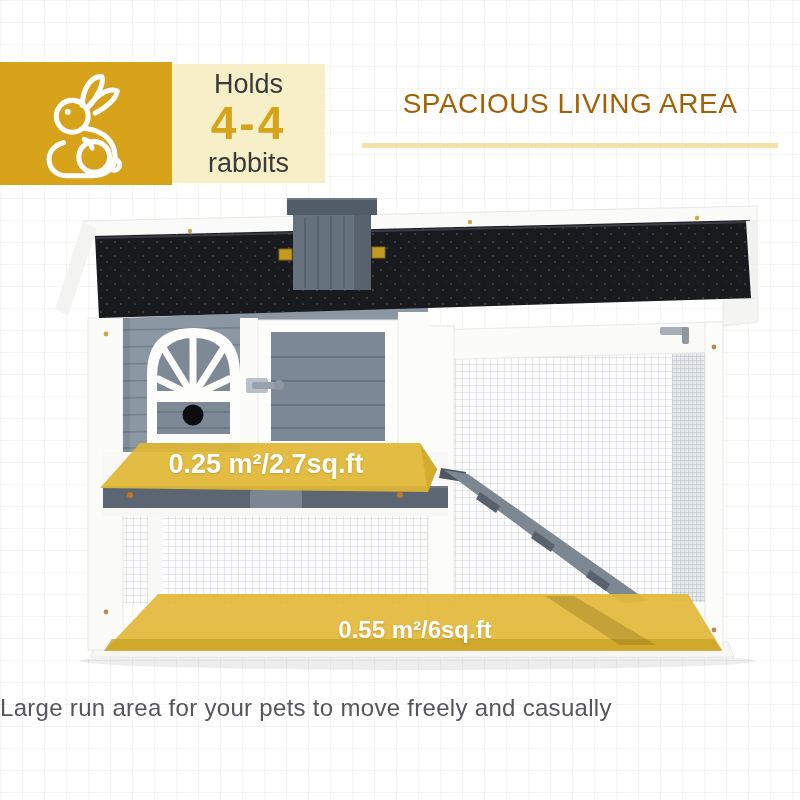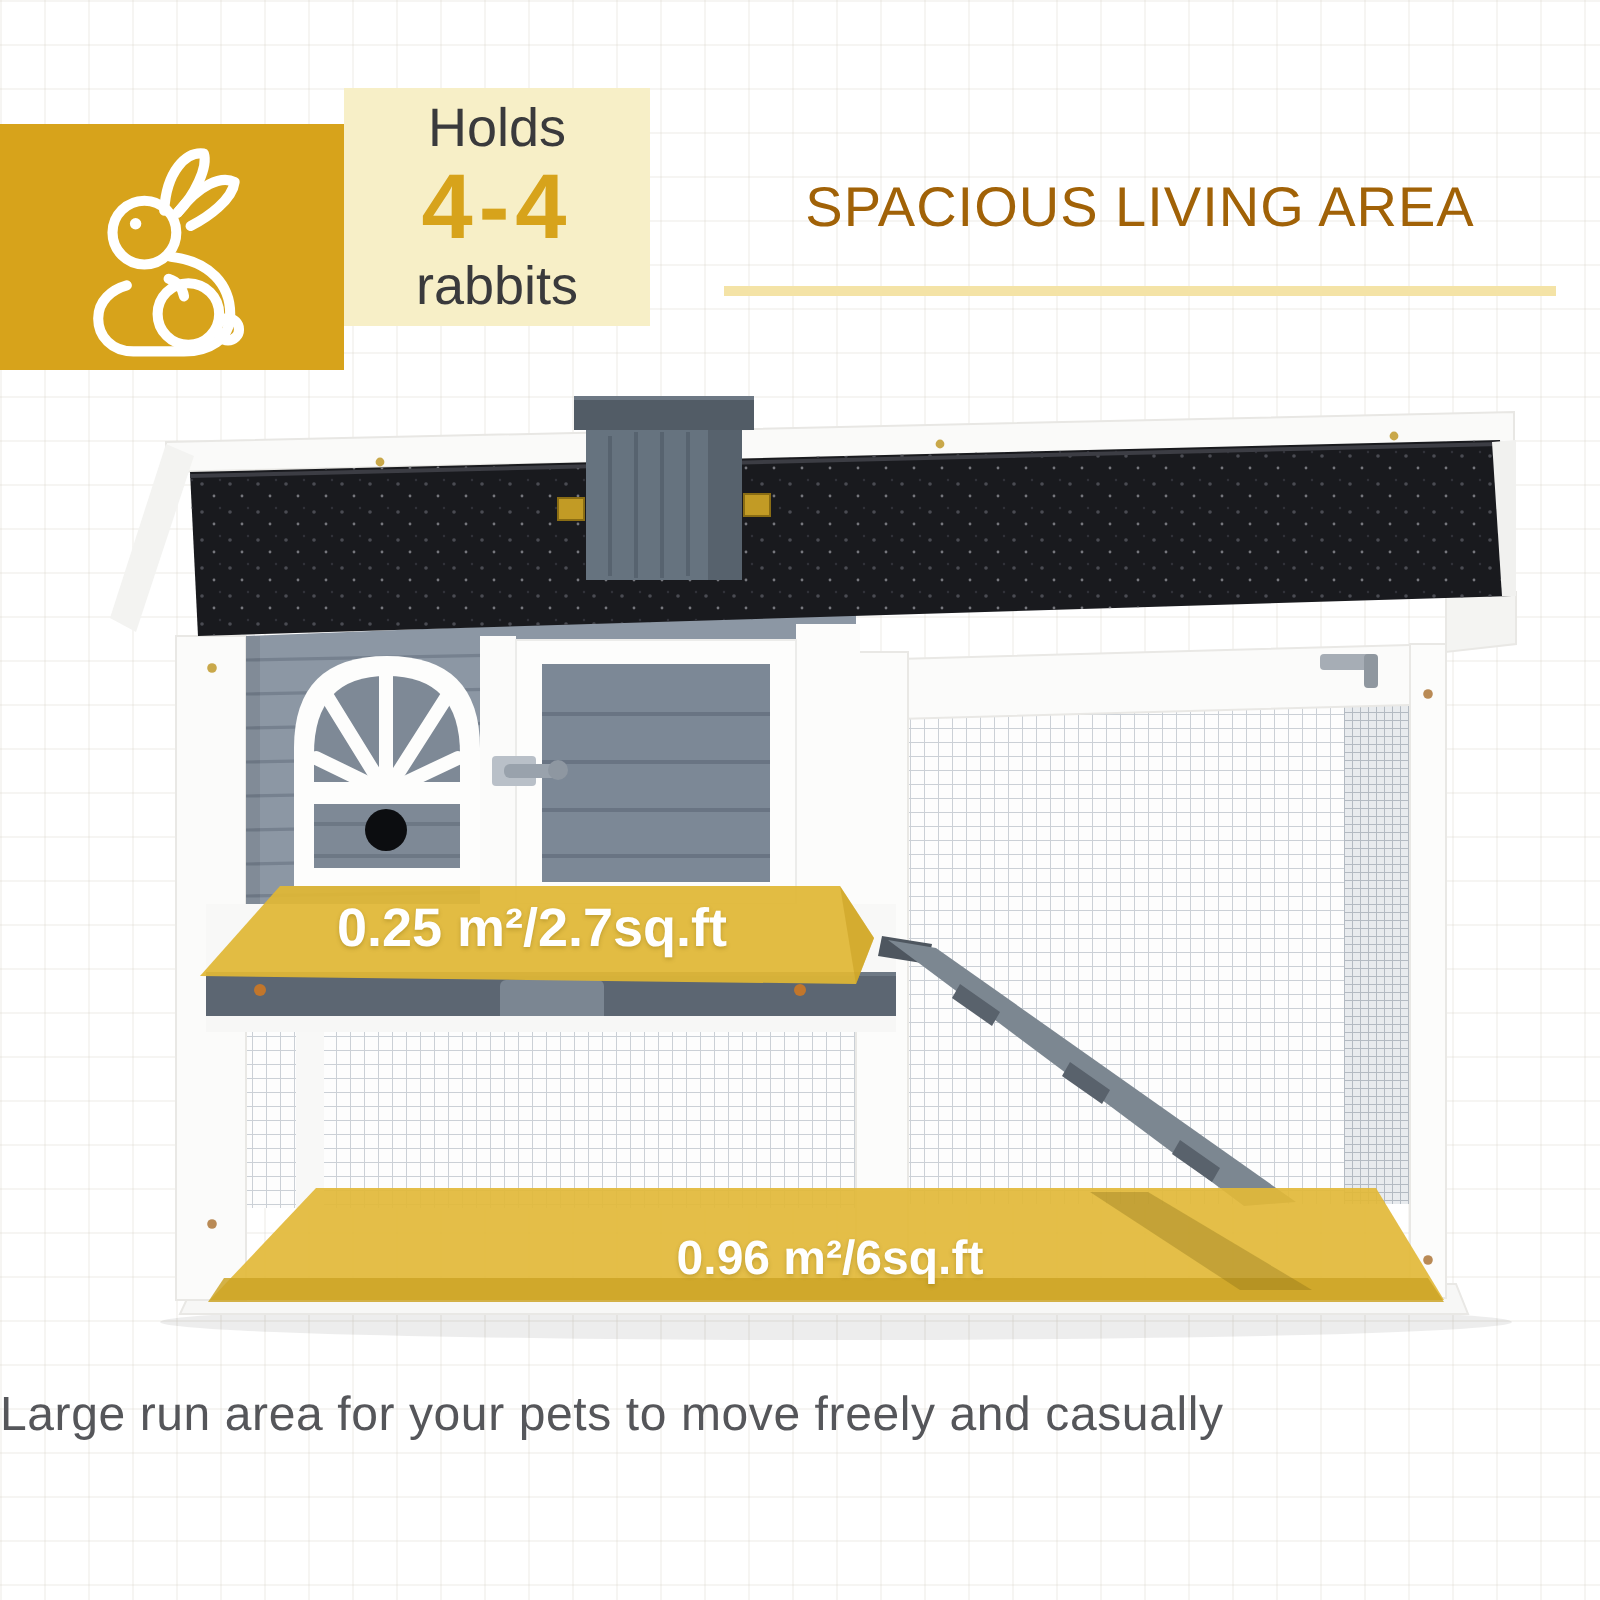--- a/index.html
+++ b/index.html
@@ -5,21 +5,21 @@
   html,body{margin:0;padding:0;background:#fff;}
   .page{position:relative;width:800px;height:800px;background:#ffffff;overflow:hidden;
         font-family:"Liberation Sans",sans-serif;}
   .page::before{content:"";position:absolute;inset:0;pointer-events:none;
         background-image:linear-gradient(rgba(210,205,193,.20) 1px,transparent 1px),
                          linear-gradient(90deg,rgba(210,205,193,.20) 1px,transparent 1px);
         background-size:22px 22px;}
   
   .badge-icon-box{position:absolute;left:0;top:62px;width:172px;height:123px;background:#D7A31B;
         display:flex;align-items:center;justify-content:center;}
-  .badge-text-box{position:absolute;left:172px;top:44px;width:153px;height:119px;background:#F7EFC7;
+  .badge-text-box{position:absolute;left:172px;top:64px;width:153px;height:119px;background:#F7EFC7;
         display:flex;flex-direction:column;align-items:center;justify-content:center;line-height:1.12;}
   .badge-line{font-size:27px;color:#3A3A3C;}
   .badge-count{font-size:46px;font-weight:bold;color:#D7A31B;letter-spacing:3px;line-height:1.05;}
   
   .heading{position:absolute;left:340px;top:88px;width:460px;text-align:center;}
   .heading-title{font-size:28px;font-weight:normal;color:#a16207;letter-spacing:.5px;white-space:nowrap;}
   .heading-underline{margin:23px auto 0;width:416px;height:5px;background:#F4E3A6;}
   
   .area-label{position:absolute;color:#ffffff;font-weight:bold;text-align:center;
         text-shadow:0 1px 2px rgba(110,85,0,.30);white-space:nowrap;}
@@ -206,17 +206,17 @@
       <rect x="660" y="327" width="26" height="8" rx="2" fill="#A6ADB5"></rect>
       <rect x="682" y="327" width="7" height="17" rx="2" fill="#8F979F"></rect>
       <circle cx="106" cy="334" r="2.4" fill="#C9A84A"></circle>
       <circle cx="106" cy="612" r="2.4" fill="#B98A55"></circle>
       <circle cx="714" cy="347" r="2.4" fill="#B98A55"></circle>
       <circle cx="714" cy="630" r="2.4" fill="#B98A55"></circle>
     </g>
   </svg>
 
   <div class="area-label label-hutch">0.25 m²/2.7sq.ft</div>
-  <div class="area-label label-run">0.96 m²/6sq.ft</div>
+  <div class="area-label label-run">0.55 m²/6sq.ft</div>
 
   <div class="caption">Large run area for your pets to move freely and casually</div>
 
 </div>
 
 </body></html>

